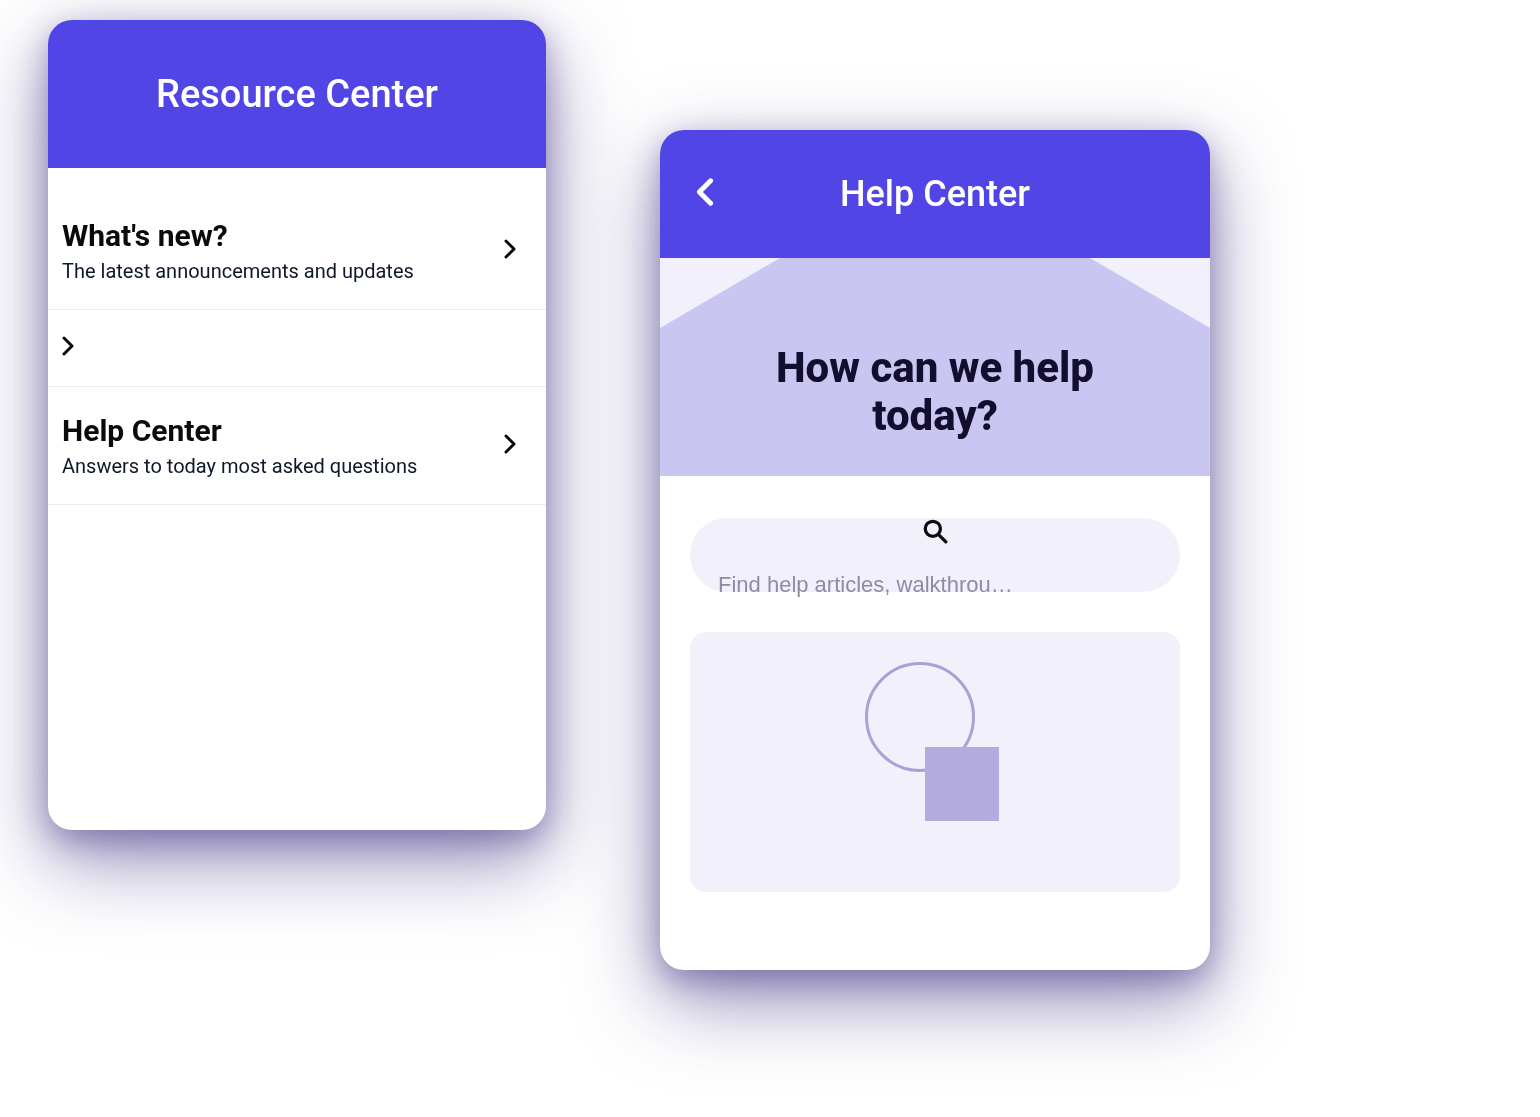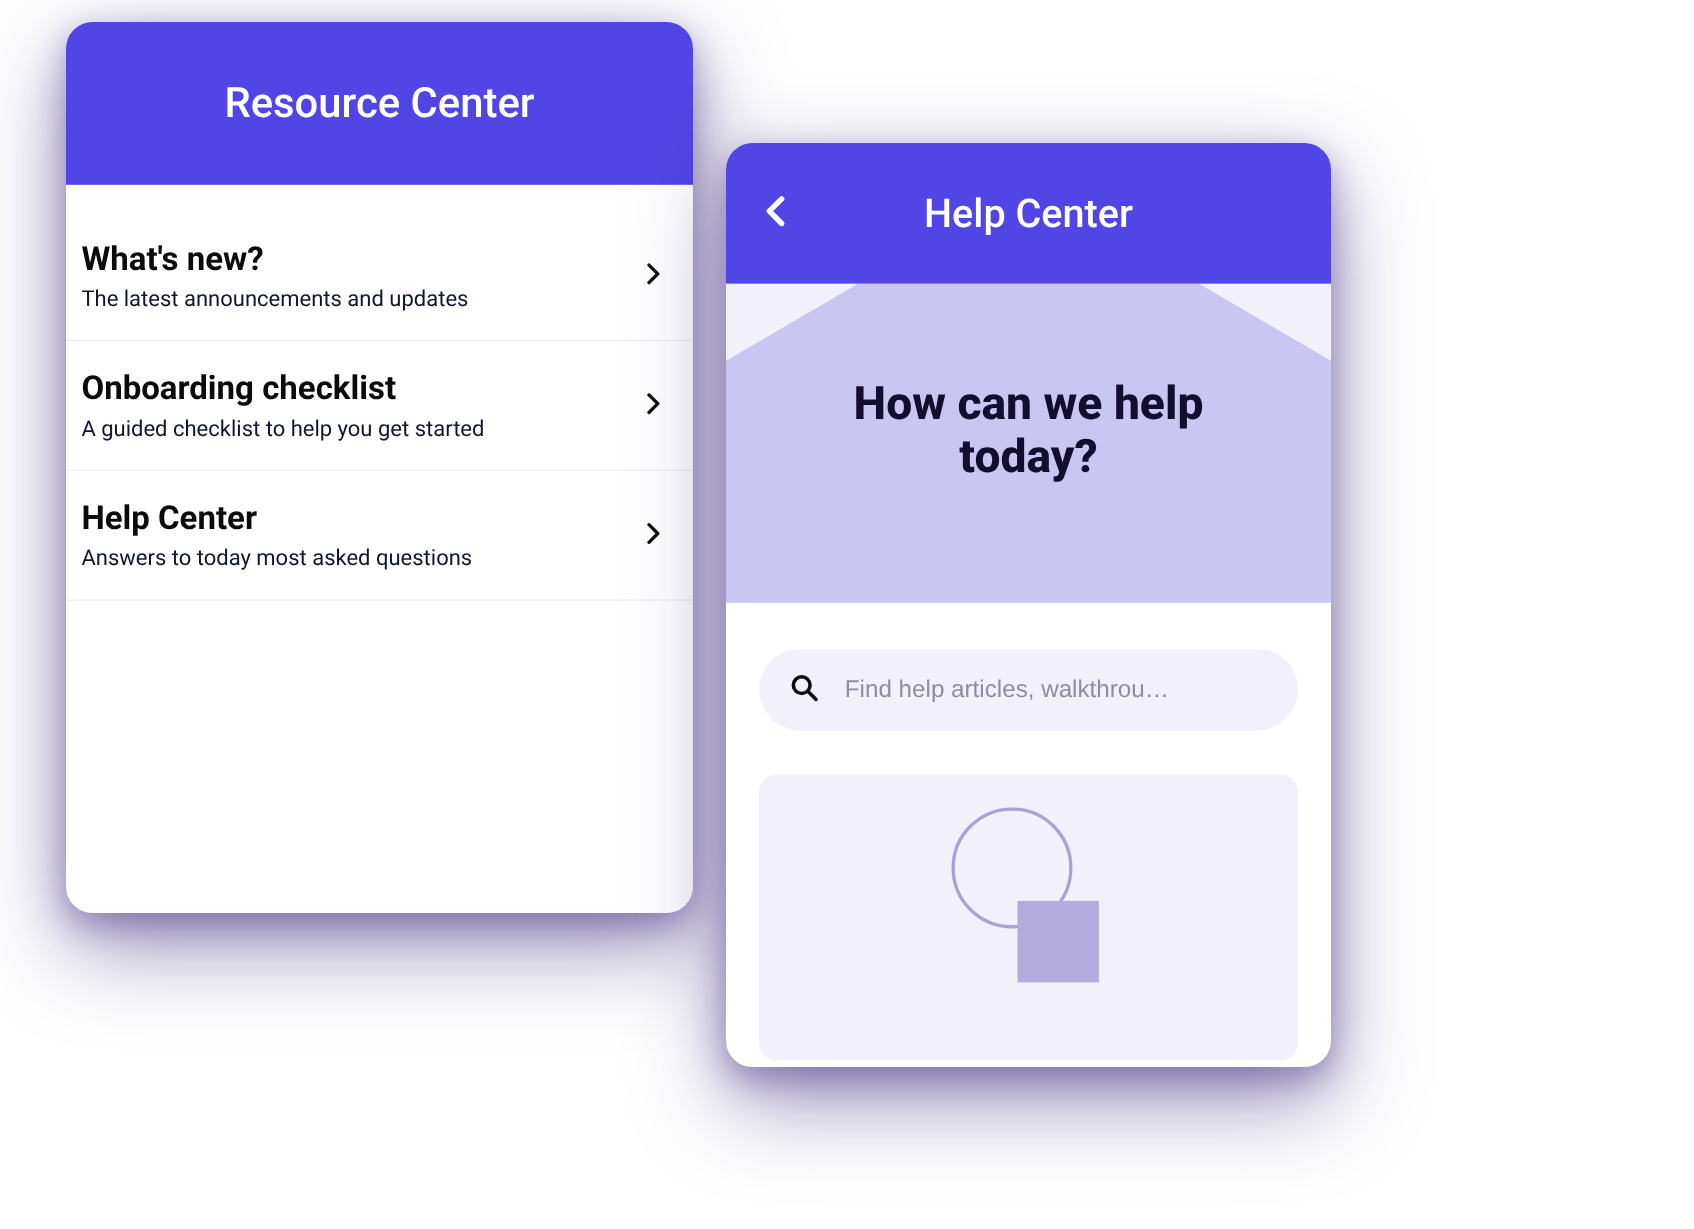--- a/index.html
+++ b/index.html
@@ -16,23 +16,23 @@
       height: 100%;
     }
     .card {
       background: #fff;
       border-radius: 24px;
       overflow: hidden;
       box-shadow: 0 30px 80px rgba(48, 30, 120, 0.5), 0 10px 30px rgba(48, 30, 120, 0.35);
       position: absolute;
     }
     .card.resource {
-      left: 60px;
+      left: 48px;
       top: 20px;
-      width: 570px;
+      width: 498px;
       height: 810px;
     }
     .card.help {
       left: 660px;
       top: 130px;
       width: 550px;
       height: 840px;
     }
     .card-header {
       background: #5145e5;
@@ -80,21 +80,21 @@
     }
     .resource-item-sub {
       font-size: 20px;
       color: #0f172a;
       font-weight: 400;
     }
     .resource-item-chev svg { width: 12px; height: 20px; }
     .help-hero {
       background: #c9c6f2;
       position: relative;
-      height: 290px;
+      height: 218px;
       overflow: hidden;
     }
     .help-hero .tri-left, .help-hero .tri-right {
       position: absolute;
       top: 0;
       width: 0; height: 0;
       border-top: 70px solid #f2f1fb;
     }
     .help-hero .tri-left {
       left: 0;
@@ -119,20 +119,21 @@
       padding: 42px 30px 30px 30px;
     }
     .help-search {
       display: flex;
       align-items: center;
       background: #f2f1fb;
       border-radius: 999px;
       height: 74px;
       padding: 0 28px;
       gap: 24px;
+      flex-direction: column;
     }
     .help-search svg { width: 26px; height: 26px; }
     .help-search input {
       border: none;
       background: transparent;
       outline: none;
       font-size: 22px;
       color: #333;
       flex: 1;
       width: 100%;
@@ -186,24 +187,20 @@
           <div class="resource-item-sub">The latest announcements and updates</div>
         </div>
         <div class="resource-item-chev">
           <svg viewBox="0 0 12 20" fill="none">
               <path d="M2 2 L10 10 L2 18" stroke="#0b0b0b" stroke-width="3" stroke-linecap="round" stroke-linejoin="round"></path>
             </svg>
         </div>
       </div>
 
       <div class="resource-item">
-        <div class="resource-item-text">
-          <div class="resource-item-title">Onboarding checklist</div>
-          <div class="resource-item-sub">A guided checklist to help you get started</div>
-        </div>
         <div class="resource-item-chev">
           <svg viewBox="0 0 12 20" fill="none">
               <path d="M2 2 L10 10 L2 18" stroke="#0b0b0b" stroke-width="3" stroke-linecap="round" stroke-linejoin="round"></path>
             </svg>
         </div>
       </div>
 
       <div class="resource-item">
         <div class="resource-item-text">
           <div class="resource-item-title">Help Center</div>

